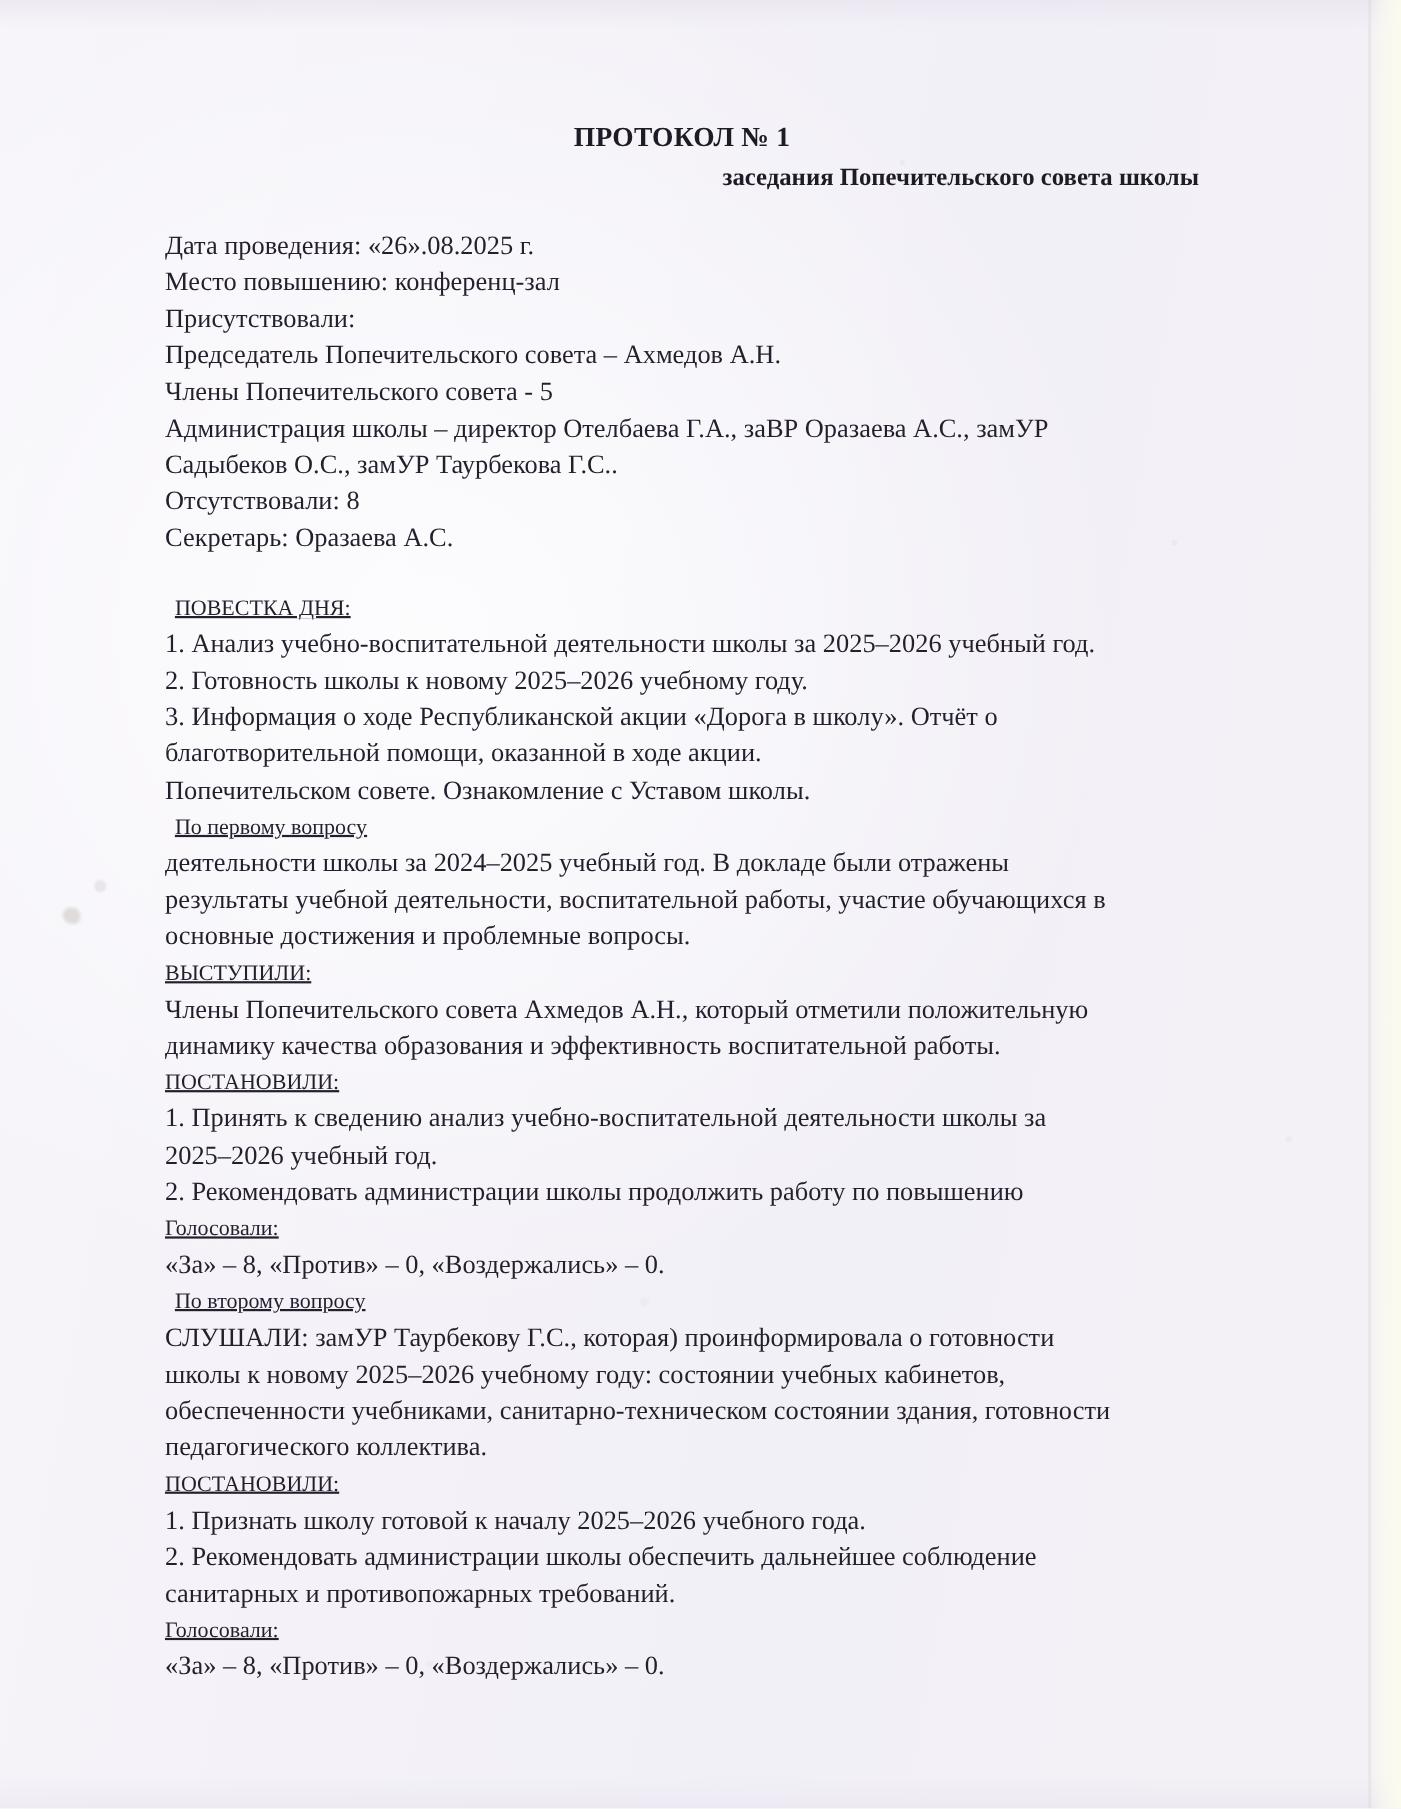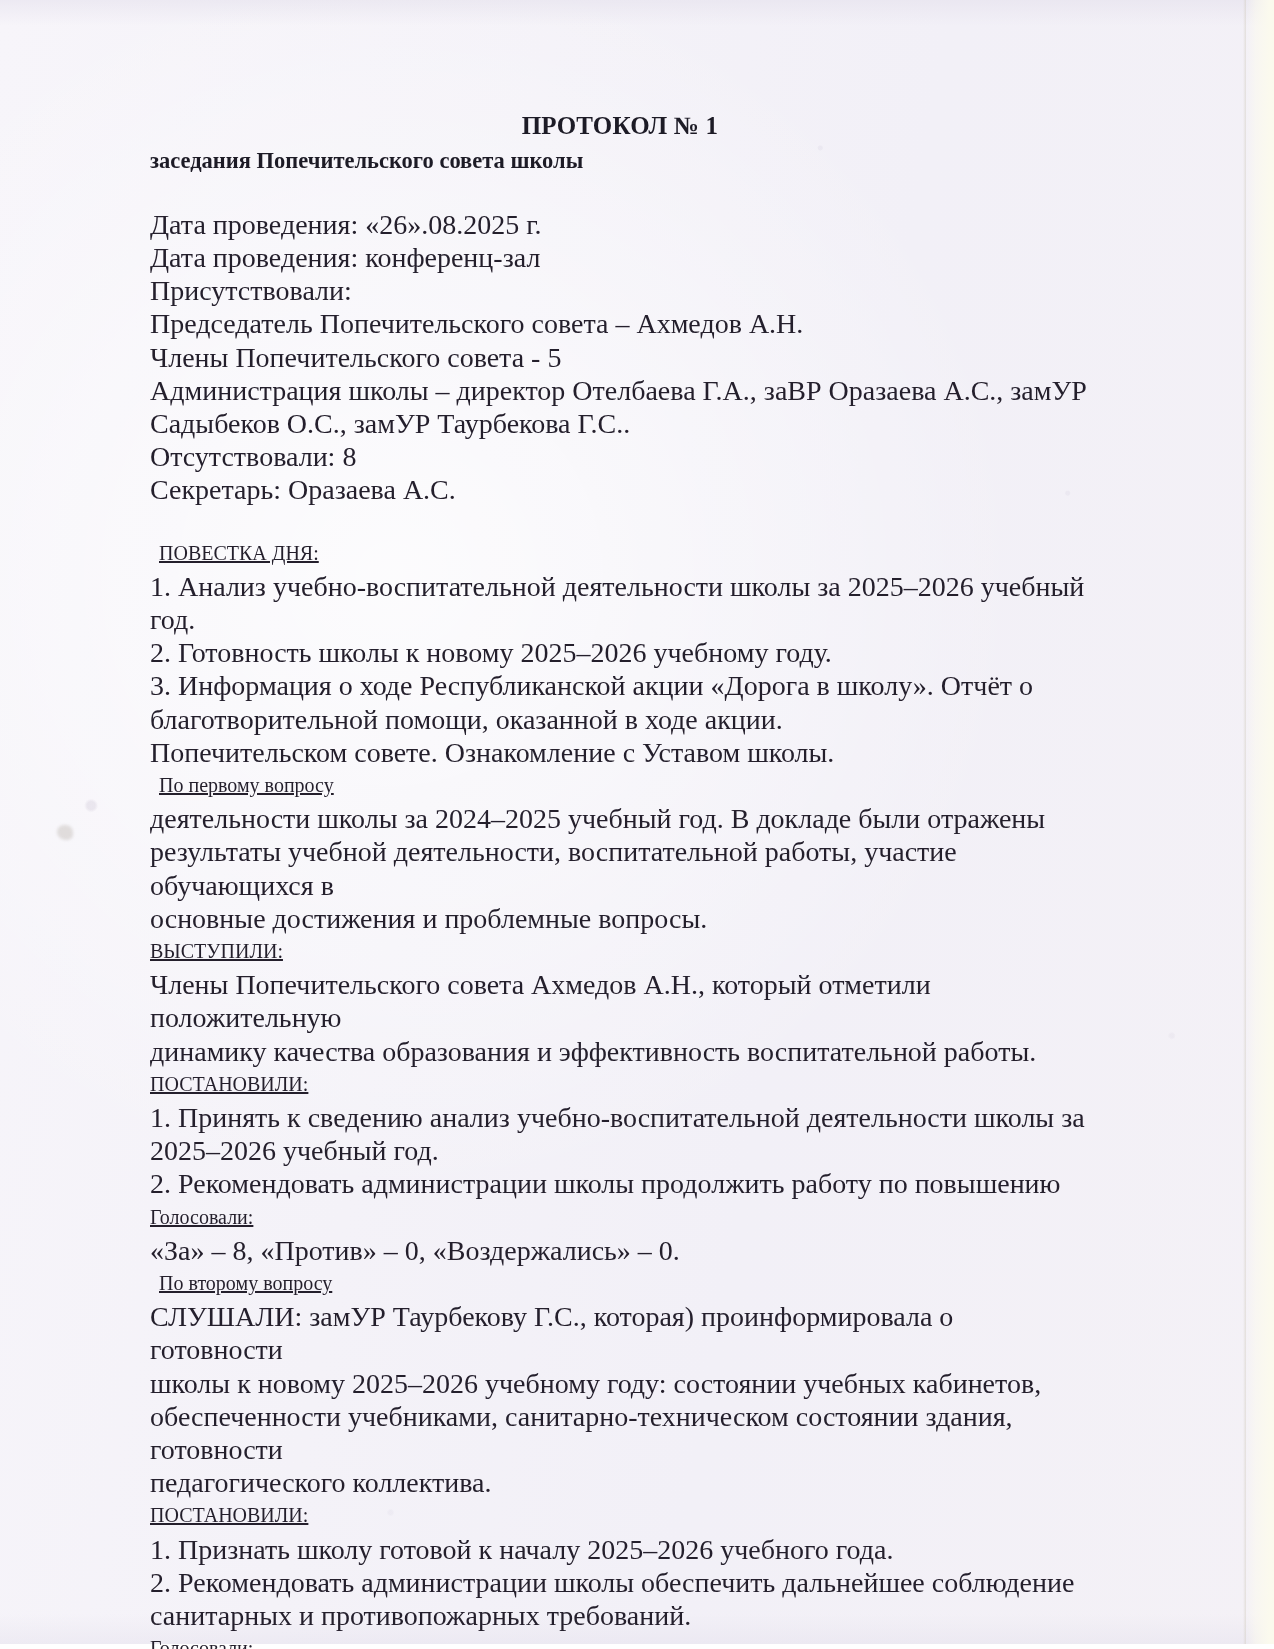--- a/index.html
+++ b/index.html
@@ -103,33 +103,33 @@
     text-align: center;
     font-weight: bold;
     font-size: 25px;
     letter-spacing: 0.2px;
     line-height: 1.15;
     margin: 0;
     padding-top: 112px;
     color: #1d1b26;
   }
   .doc-subtitle {
-    text-align: left;
+    text-align: right;
     font-weight: bold;
     font-size: 22.5px;
     line-height: 1.2;
     margin: 6px 0 0 0;
     color: #1d1b26;
   }
 
   .block {
     margin-top: 34px;
   }
   .line {
-    font-size: 28px;
+    font-size: 24px;
     line-height: 33.2px;
     margin: 0;
     white-space: pre-wrap;
     color: #241f2c;
     text-rendering: optimizeLegibility;
   }
   .gap {
     height: 30px;
   }
   .section-heading {
@@ -160,21 +160,21 @@
   <div class="edge-strip"></div>
   <div class="smudge"></div>
 
   <div class="page-body">
 
     <h1 class="doc-title">ПРОТОКОЛ № 1</h1>
     <h2 class="doc-subtitle">заседания Попечительского совета школы</h2>
 
     <div class="block">
       <p class="line">Дата проведения: «26».08.2025 г.</p>
-      <p class="line">Дата проведения: конференц-зал</p>
+      <p class="line">Место повышению: конференц-зал</p>
       <p class="line">Присутствовали:</p>
       <p class="line">Председатель Попечительского совета – Ахмедов А.Н.</p>
       <p class="line">Члены Попечительского совета - 5</p>
       <p class="line">Администрация школы – директор Отелбаева Г.А., заВР Оразаева А.С., замУР</p>
       <p class="line">Садыбеков О.С., замУР Таурбекова Г.С..</p>
       <p class="line">Отсутствовали: 8</p>
       <p class="line">Секретарь: Оразаева А.С.</p>
     </div>
 
     <div class="gap"></div>

